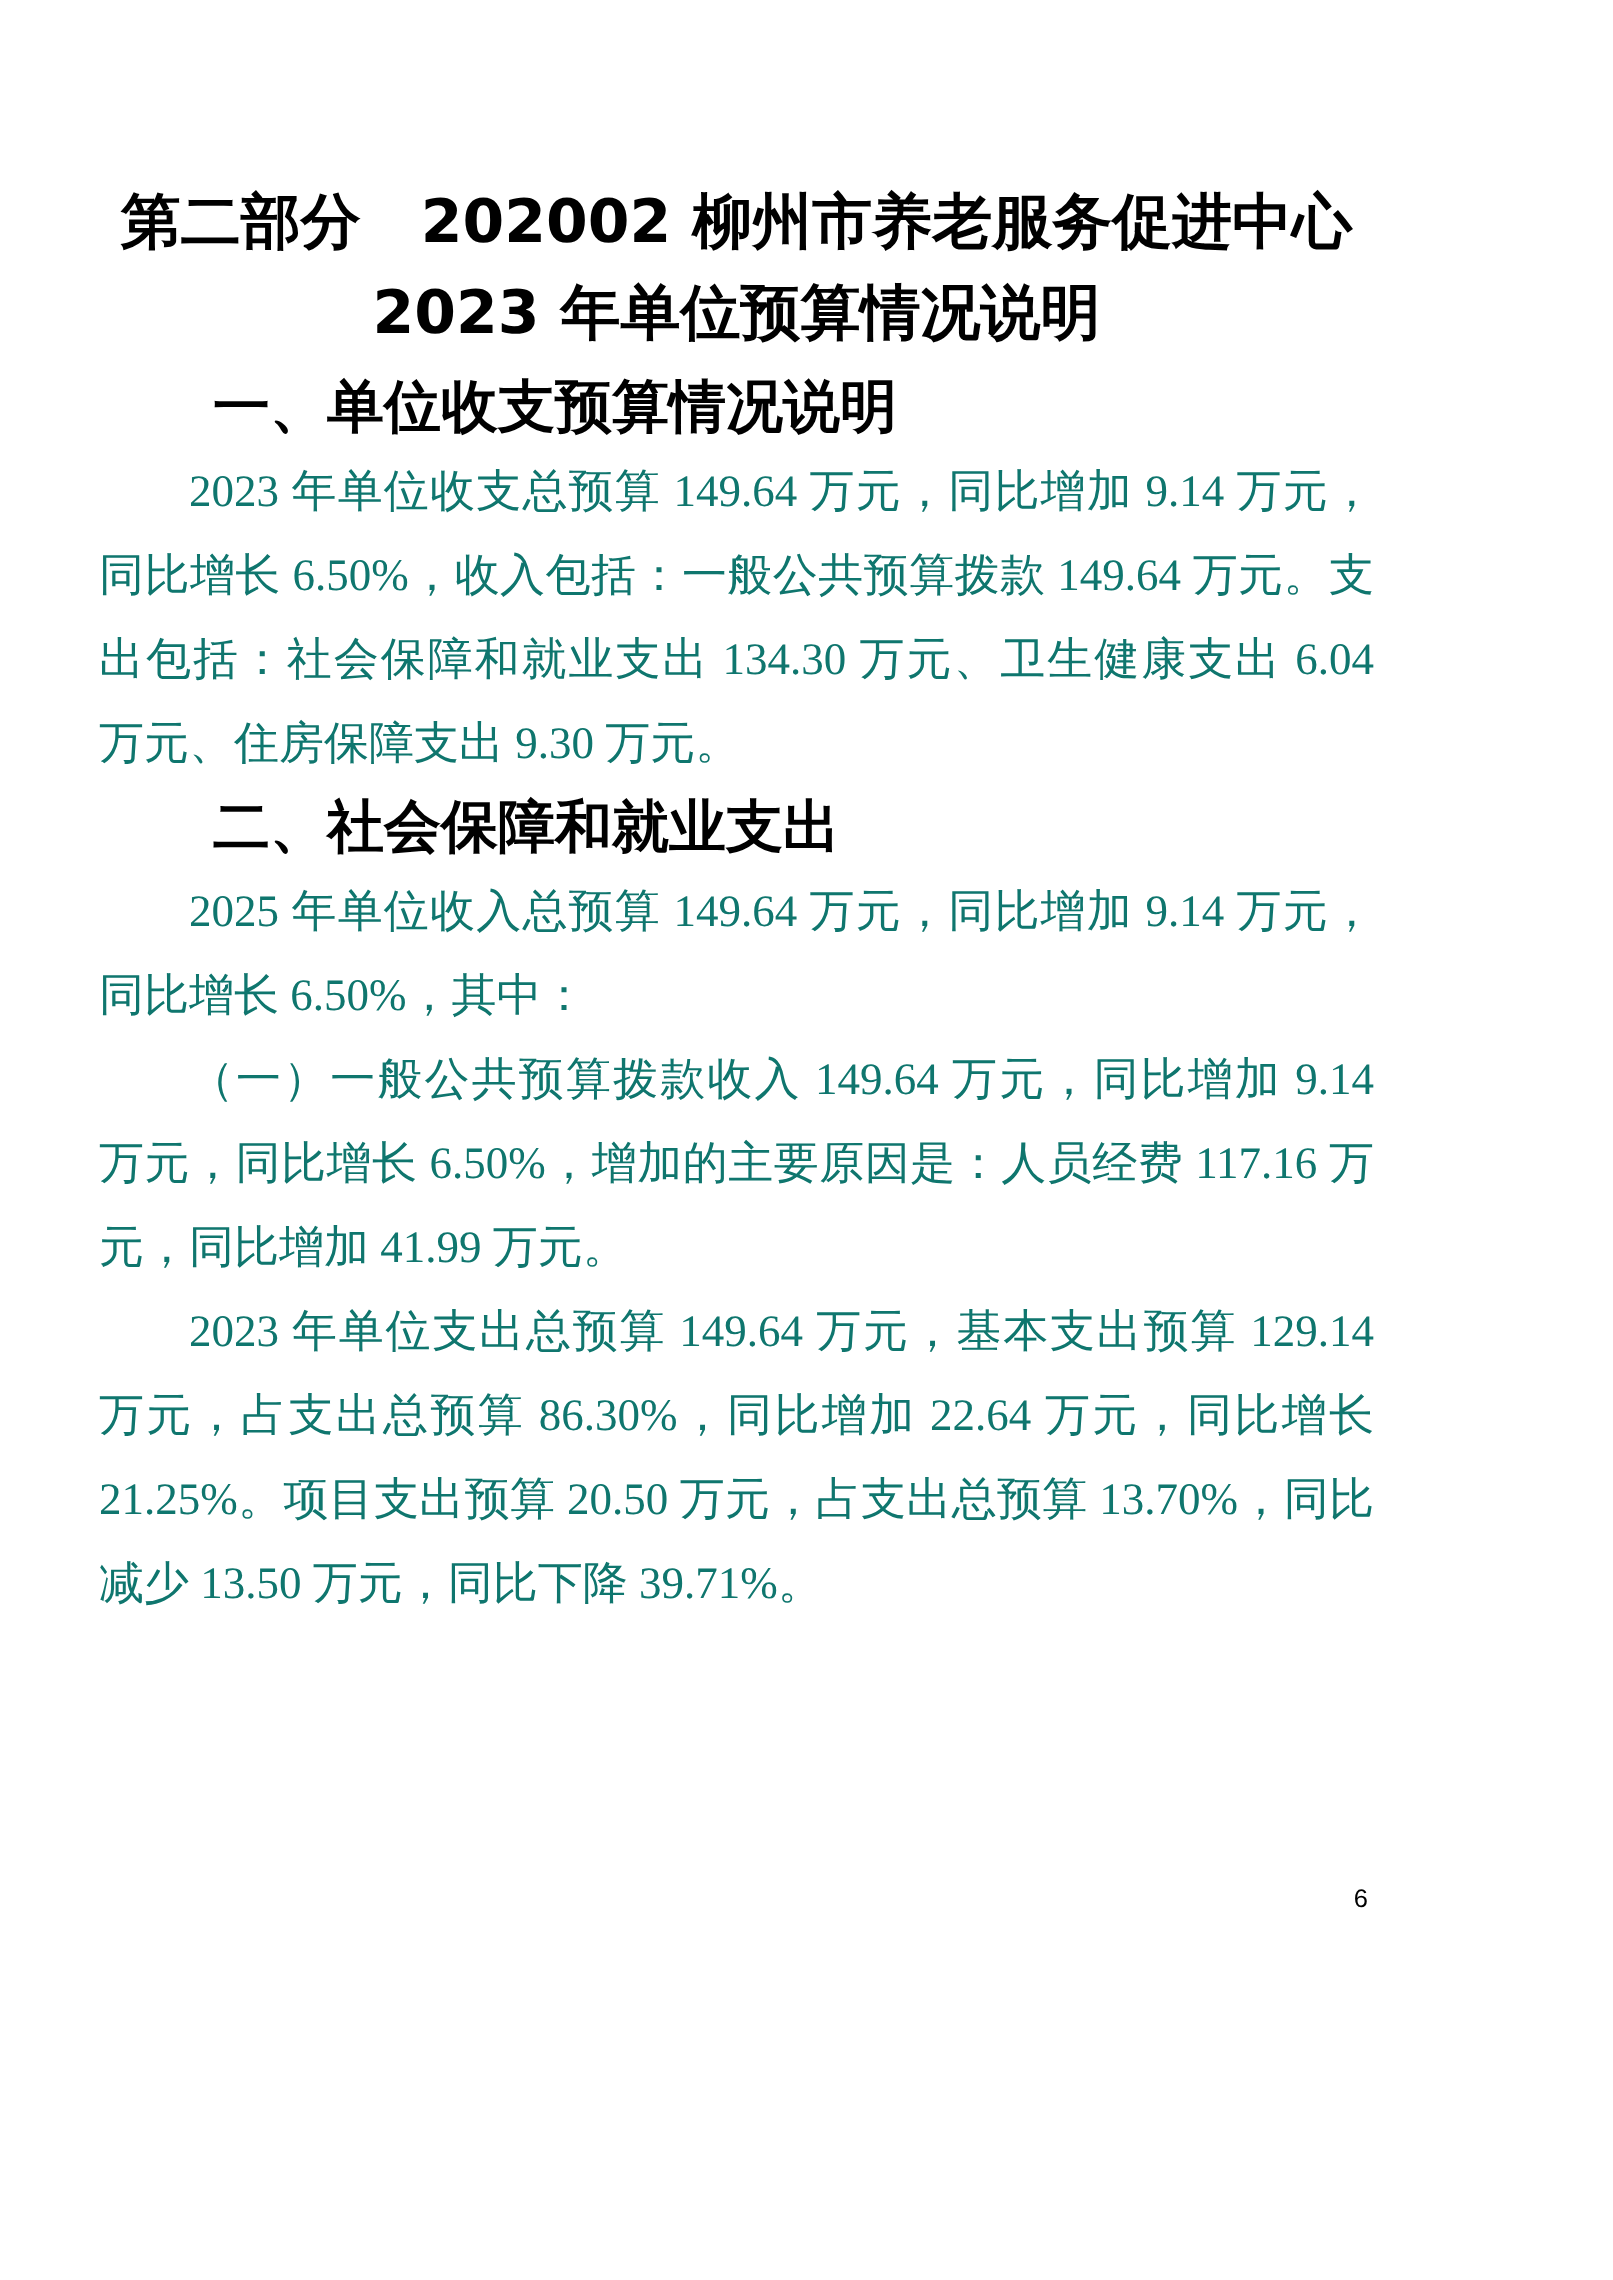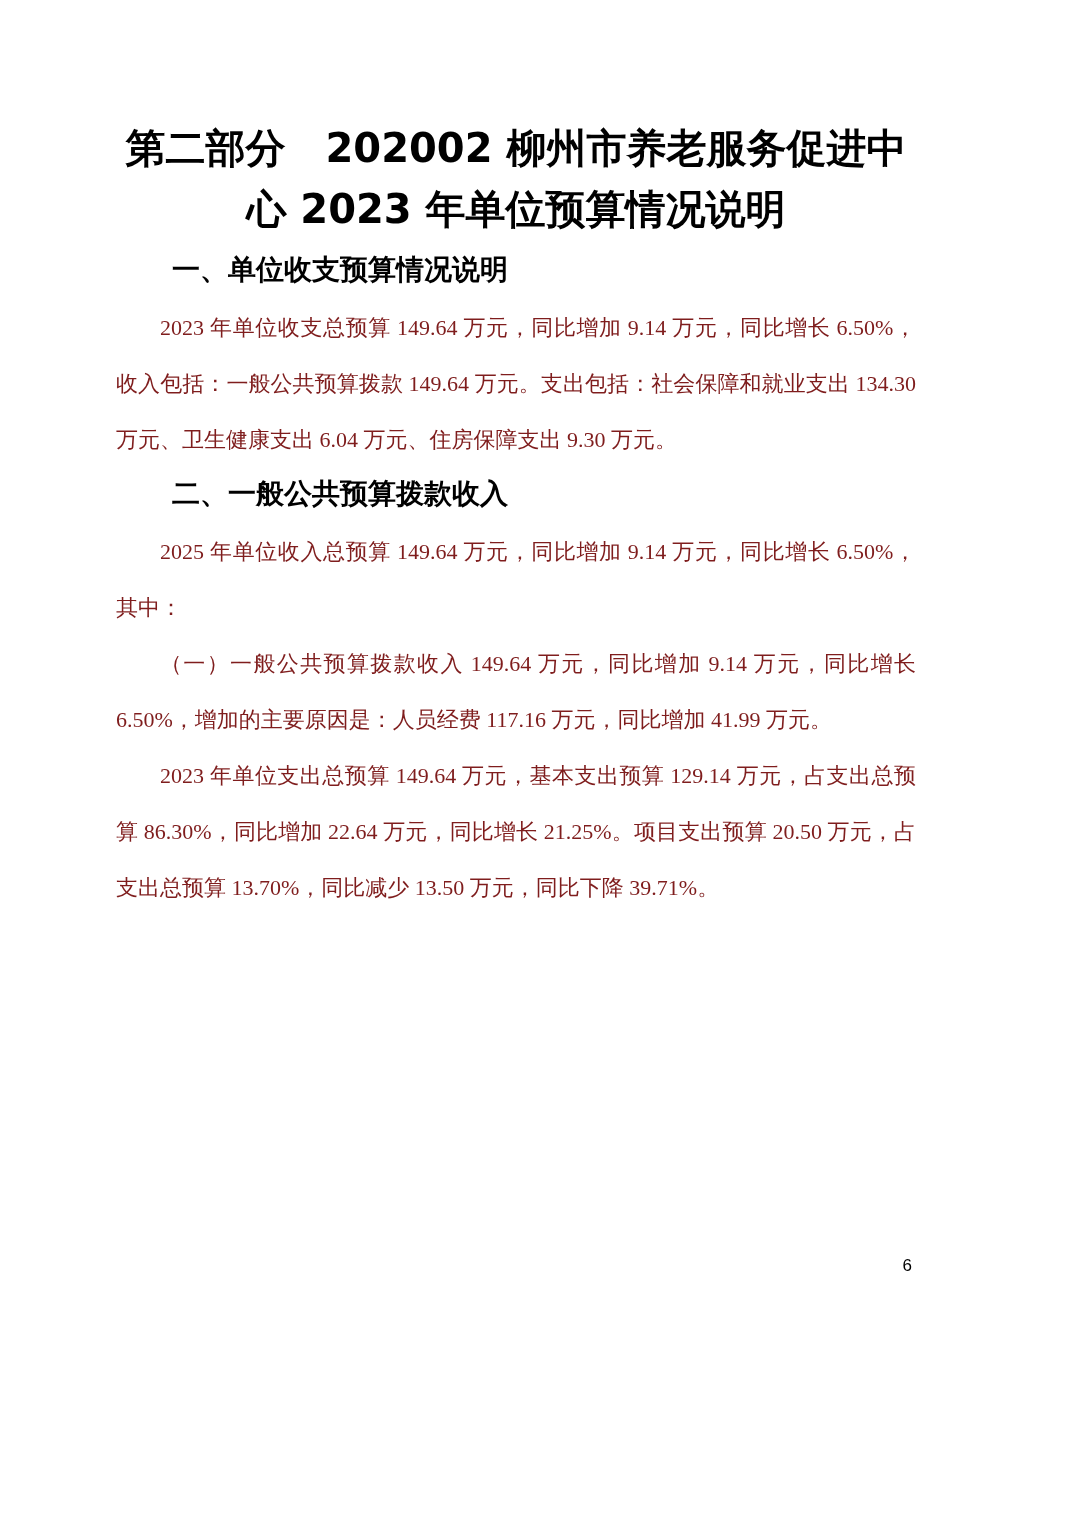--- a/index.html
+++ b/index.html
@@ -8,69 +8,69 @@
     width: 1075px;
     height: 1520px;
     font-family: "Liberation Serif", "DejaVu Serif", serif;
     color: #000000;
   }
   .page {
     position: relative;
     width: 1075px;
     height: 1364px;
     background: #ffffff;
-    padding: 118px 159px 0 116px;
+    padding: 118px 159px 0 66px;
     overflow: hidden;
   }
   .doc-title {
     font-family: "DejaVu Sans", "Liberation Sans", sans-serif;
     font-weight: bold;
     font-size: 40px;
     line-height: 61px;
     text-align: center;
     color: #000000;
     margin-bottom: 4px;
   }
   .sec-heading {
-    font-family: Liberation Mono, monospace;
+    font-family: Liberation Serif, serif;
     font-weight: bold;
-    font-size: 28px;
+    font-size: 38px;
     line-height: 56px;
     text-indent: 2em;
     white-space: nowrap;
     color: #000000;
   }
   .para {
-    font-size: 22px;
+    font-size: 30px;
     line-height: 56px;
     text-indent: 2em;
     text-align: justify;
     text-justify: inter-character;
-    color: #7f1d1d;
+    color: #0f766e;
   }
   .page-number {
     position: absolute;
     right: 163px;
     bottom: 88px;
     font-family: "Liberation Sans", "DejaVu Sans", sans-serif;
     font-size: 17px;
     color: #000000;
   }
 </style>
 </head>
 <body>
 
 <div class="page">
 
   <h1 class="doc-title">第二部分　202002 柳州市养老服务促进中心 2023 年单位预算情况说明</h1>
 
   <h2 class="sec-heading">一、单位收支预算情况说明</h2>
   <p class="para">2023 年单位收支总预算 149.64 万元，同比增加 9.14 万元，同比增长 6.50%，收入包括：一般公共预算拨款 149.64 万元。支出包括：社会保障和就业支出 134.30 万元、卫生健康支出 6.04 万元、住房保障支出 9.30 万元。</p>
 
-  <h2 class="sec-heading">二、一般公共预算拨款收入</h2>
+  <h2 class="sec-heading">二、社会保障和就业支出</h2>
   <p class="para">2025 年单位收入总预算 149.64 万元，同比增加 9.14 万元，同比增长 6.50%，其中：</p>
   <p class="para">（一）一般公共预算拨款收入 149.64 万元，同比增加 9.14 万元，同比增长 6.50%，增加的主要原因是：人员经费 117.16 万元，同比增加 41.99 万元。</p>
 
   <p class="para">2023 年单位支出总预算 149.64 万元，基本支出预算 129.14 万元，占支出总预算 86.30%，同比增加 22.64 万元，同比增长 21.25%。项目支出预算 20.50 万元，占支出总预算 13.70%，同比减少 13.50 万元，同比下降 39.71%。</p>
 
   <div class="page-number">6</div>
 
 </div>
 
 </body></html>

